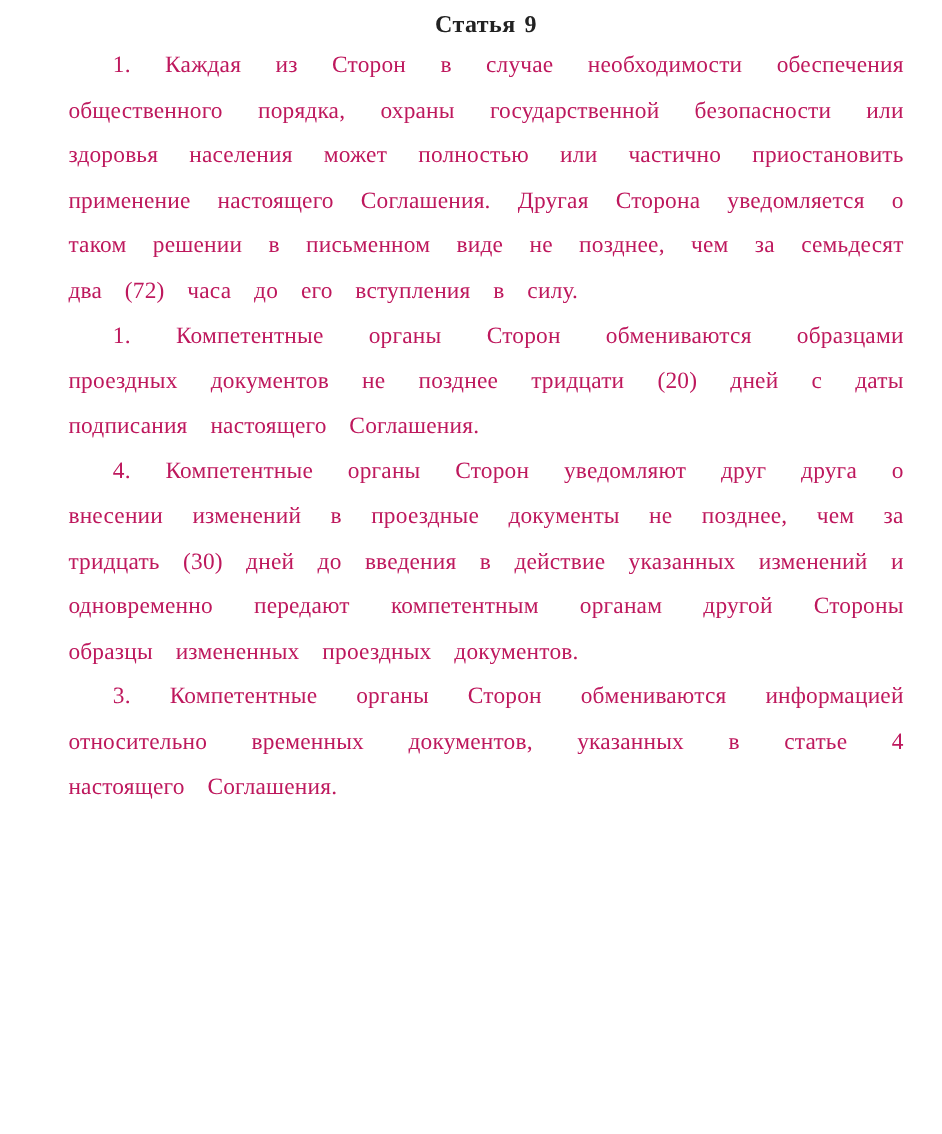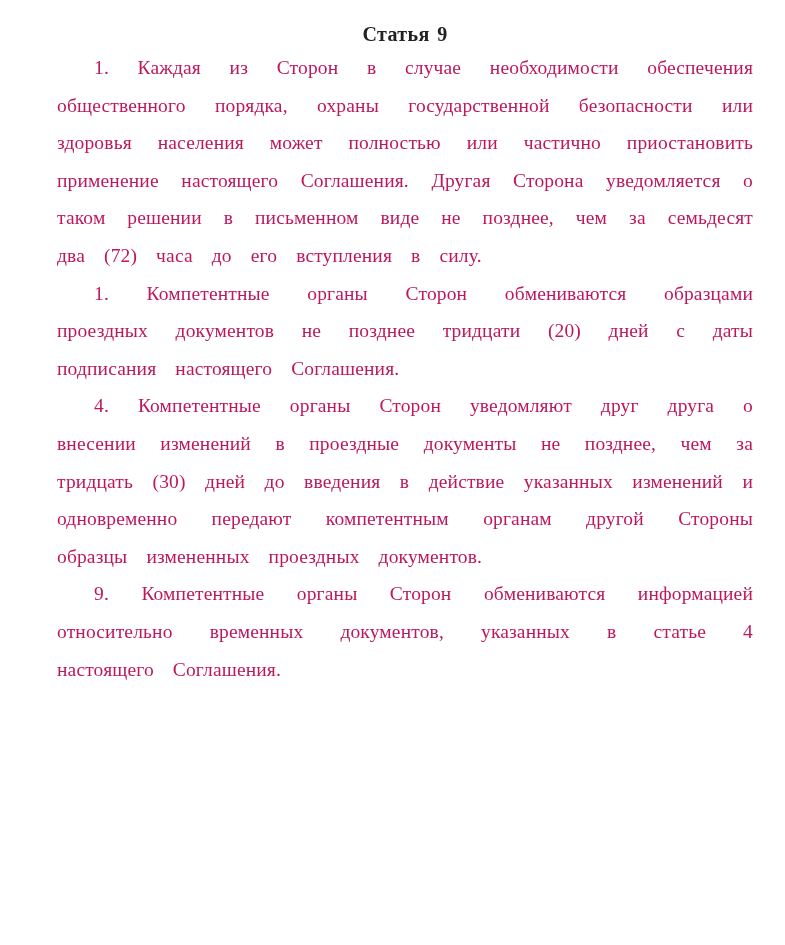--- a/index.html
+++ b/index.html
@@ -9,21 +9,21 @@
   }
   body {
     width: 785px;
     height: 945px;
     overflow: hidden;
   }
   .page {
     box-sizing: border-box;
     width: 785px;
     height: 945px;
-    padding: 19px 32px 0 57px;
+    padding: 6px 32px 0 57px;
     background: #ffffff;
     font-family: "Liberation Serif", "DejaVu Serif", serif;
     color: #303030;
     -webkit-font-smoothing: antialiased;
   }
   .article-heading {
     margin: 0;
     text-align: center;
     font-size: 20px;
     font-weight: bold;
@@ -52,16 +52,16 @@
 <div class="page">
 
   <section class="article-section first">
     <h2 class="article-heading">Статья 9</h2>
     <p class="para">1. Каждая из Сторон в случае необходимости обеспечения общественного порядка, охраны государственной безопасности или здоровья населения может полностью или частично приостановить применение настоящего Соглашения. Другая Сторона уведомляется о таком решении в письменном виде не позднее, чем за семьдесят два (72) часа до его вступления в силу.</p>
   </section>
 
   <section class="article-section second">
     <p class="para">1. Компетентные органы Сторон обмениваются образцами проездных документов не позднее тридцати (20) дней с даты подписания настоящего Соглашения.</p>
     <p class="para">4. Компетентные органы Сторон уведомляют друг друга о внесении изменений в проездные документы не позднее, чем за тридцать (30) дней до введения в действие указанных изменений и одновременно передают компетентным органам другой Стороны образцы измененных проездных документов.</p>
-    <p class="para">9. Компетентные органы Сторон обмениваются информацией относительно временных документов, указанных в статье 4 настоящего Соглашения.</p>
+    <p class="para">3. Компетентные органы Сторон обмениваются информацией относительно временных документов, указанных в статье 4 настоящего Соглашения.</p>
   </section>
 
 </div>
 
 </body></html>

